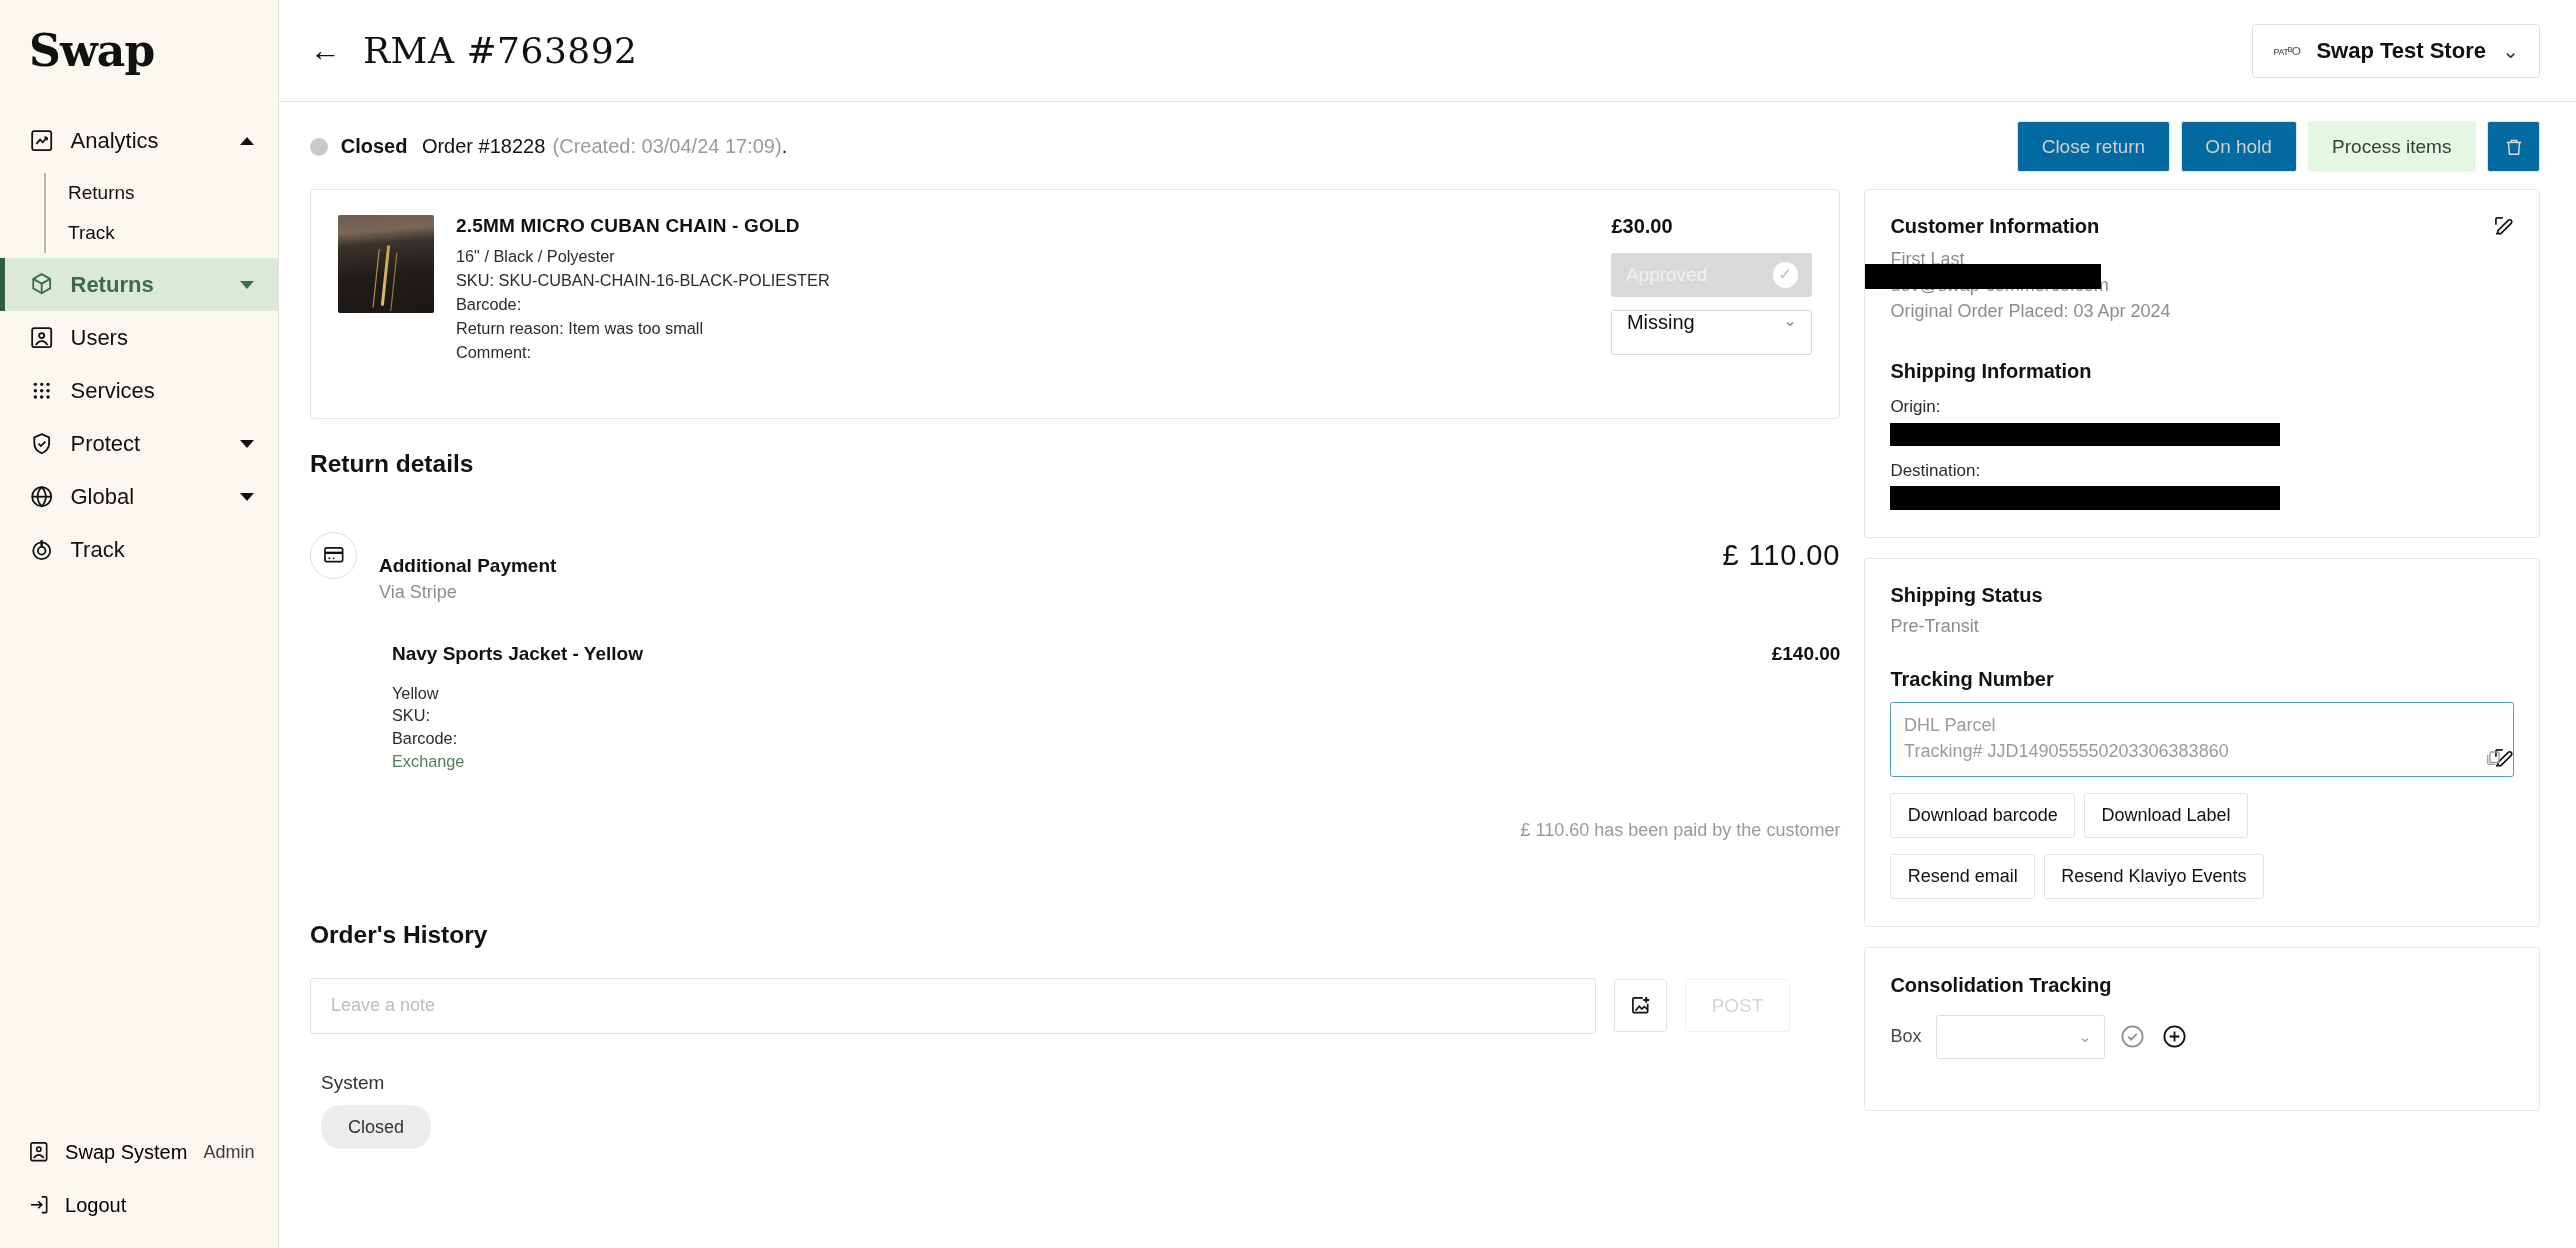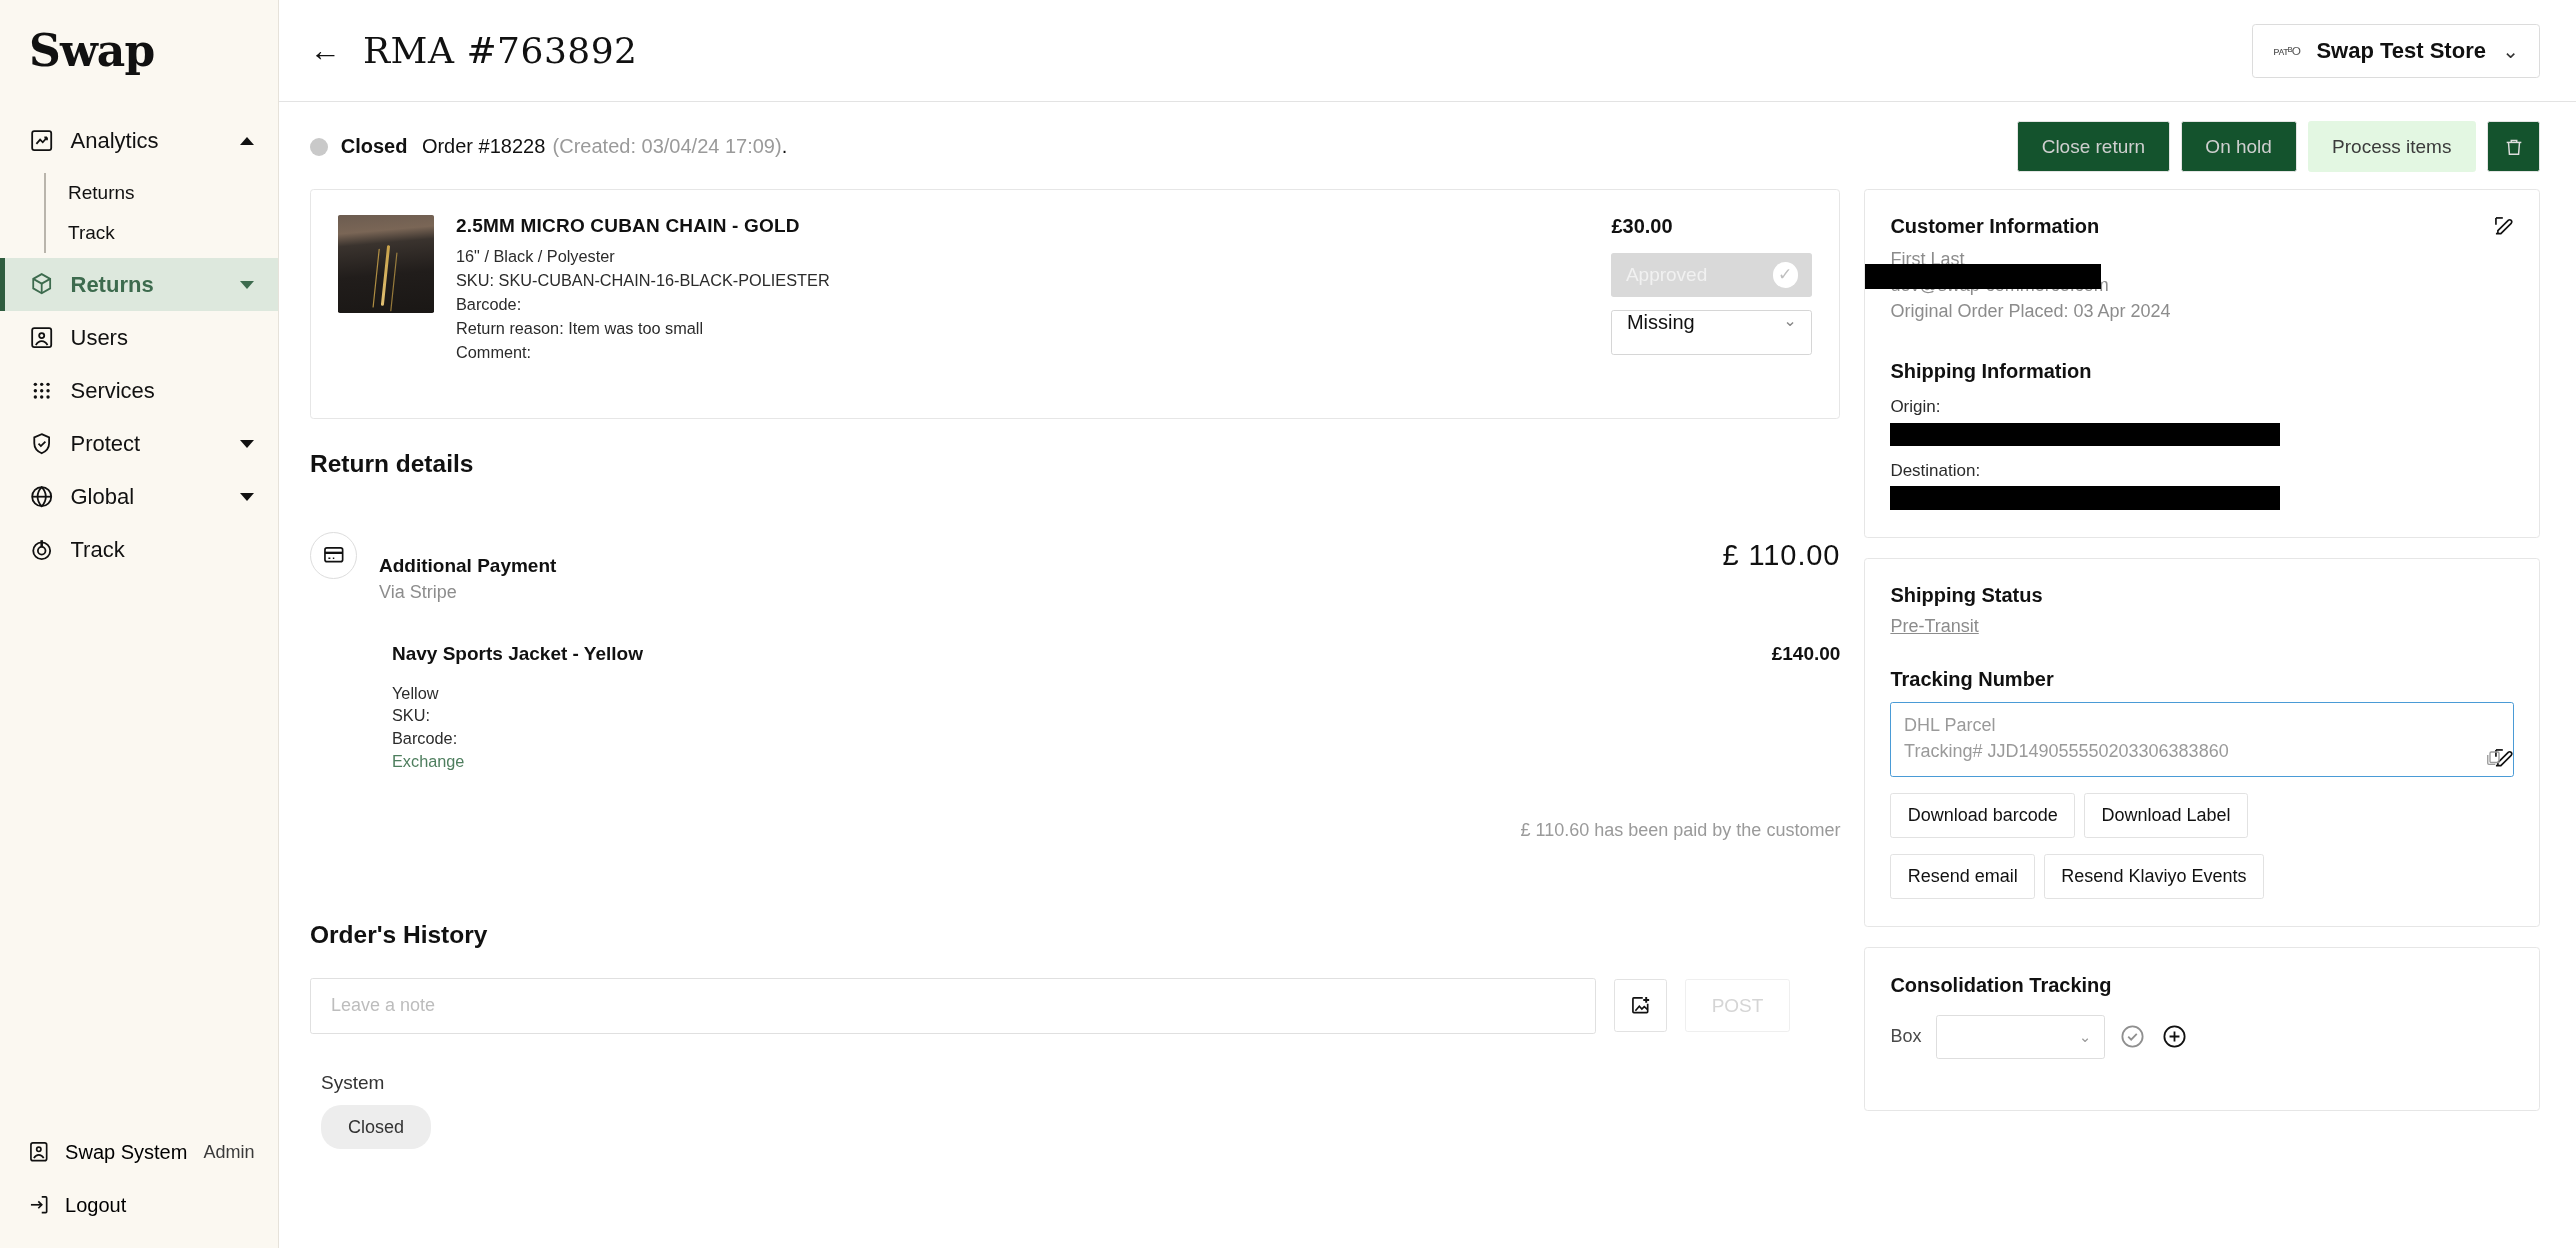--- a/index.html
+++ b/index.html
@@ -104,21 +104,21 @@
     height: 69px;
   }
   .dot { width: 18px; height: 18px; border-radius: 50%; background: #C9C9C9; flex: 0 0 18px; }
   .status-txt { margin-left: 12.7px; font-size: 20px; font-weight: 700; color: #111; }
   .order-txt { margin-left: 14.5px; font-size: 20px; color: #111; }
   .created-txt { margin-left: 7.3px; font-size: 20px; color: #9A9A9A; }
   .period { font-size: 20px; color:#111; }
 
   .actions { margin-left: auto; display: flex; align-items: center; gap: 11px; }
   .btn {
-    height: 51px; border: 0.9px solid #E4E4E4; background: #14532d;
+    height: 51px; border: 0.9px solid #E4E4E4; background: #0369a1;
     font-size: 19px; color: #CFCFCF; padding: 0 23.6px; border-radius: 2.7px;
     font-family: "Liberation Sans", sans-serif; cursor: pointer;
     display: flex; align-items: center; justify-content: center;
   }
   .btn.process { background: #E3F7E2; color: #3B3B3B; border-color: #E3F7E2; }
   .btn.trash { width: 53px; padding: 0; color: #DDD; font-size: 23.6px; }
 
   
   .content { display: flex; padding: 18px 36px 0 31px; gap: 23.6px; }
   .col-left { flex: 1 1 auto; min-width: 0; }
@@ -205,21 +205,21 @@
   .hist-chip {
     display: inline-block; margin-top: 11px; margin-left: 11px;
     background: #EDEDED; color: #333; font-size: 18px;
     padding: 11.8px 27px; border-radius: 20px;
   }
 
   
   .panel { padding: 25.4px 25.4px 27px 25.4px; position: relative; }
   .panel + .panel { margin-top: 20px; }
   .panel-title { font-size: 20px; font-weight: 700; color: #111; }
-  .panel-sub { font-size: 18px; color: #8C8C8C; margin-top: 9px; text-decoration: underline; }
+  .panel-sub { font-size: 18px; color: #8C8C8C; margin-top: 9px; }
   .edit-icon { position: absolute; right: 23.6px; top: 23.6px; cursor: pointer; }
   .redact { background: #000; height: 23.6px; display: block; }
   .lines { margin-top: 7.3px; }
   .lines .l { font-size: 18px; color: #8C8C8C; line-height: 1.45; }
   .sub-head { font-size: 20px; font-weight: 700; color: #111; margin-top: 36px; }
   .field-label { font-size: 17px; color: #2b2b2b; margin-top: 14.5px; }
 
   .track-box {
     border: 1.8px solid #4A9BD6; border-radius: 2.7px; margin-top: 11px;
     padding: 9px 12.7px 11px 12.7px; position: relative;

